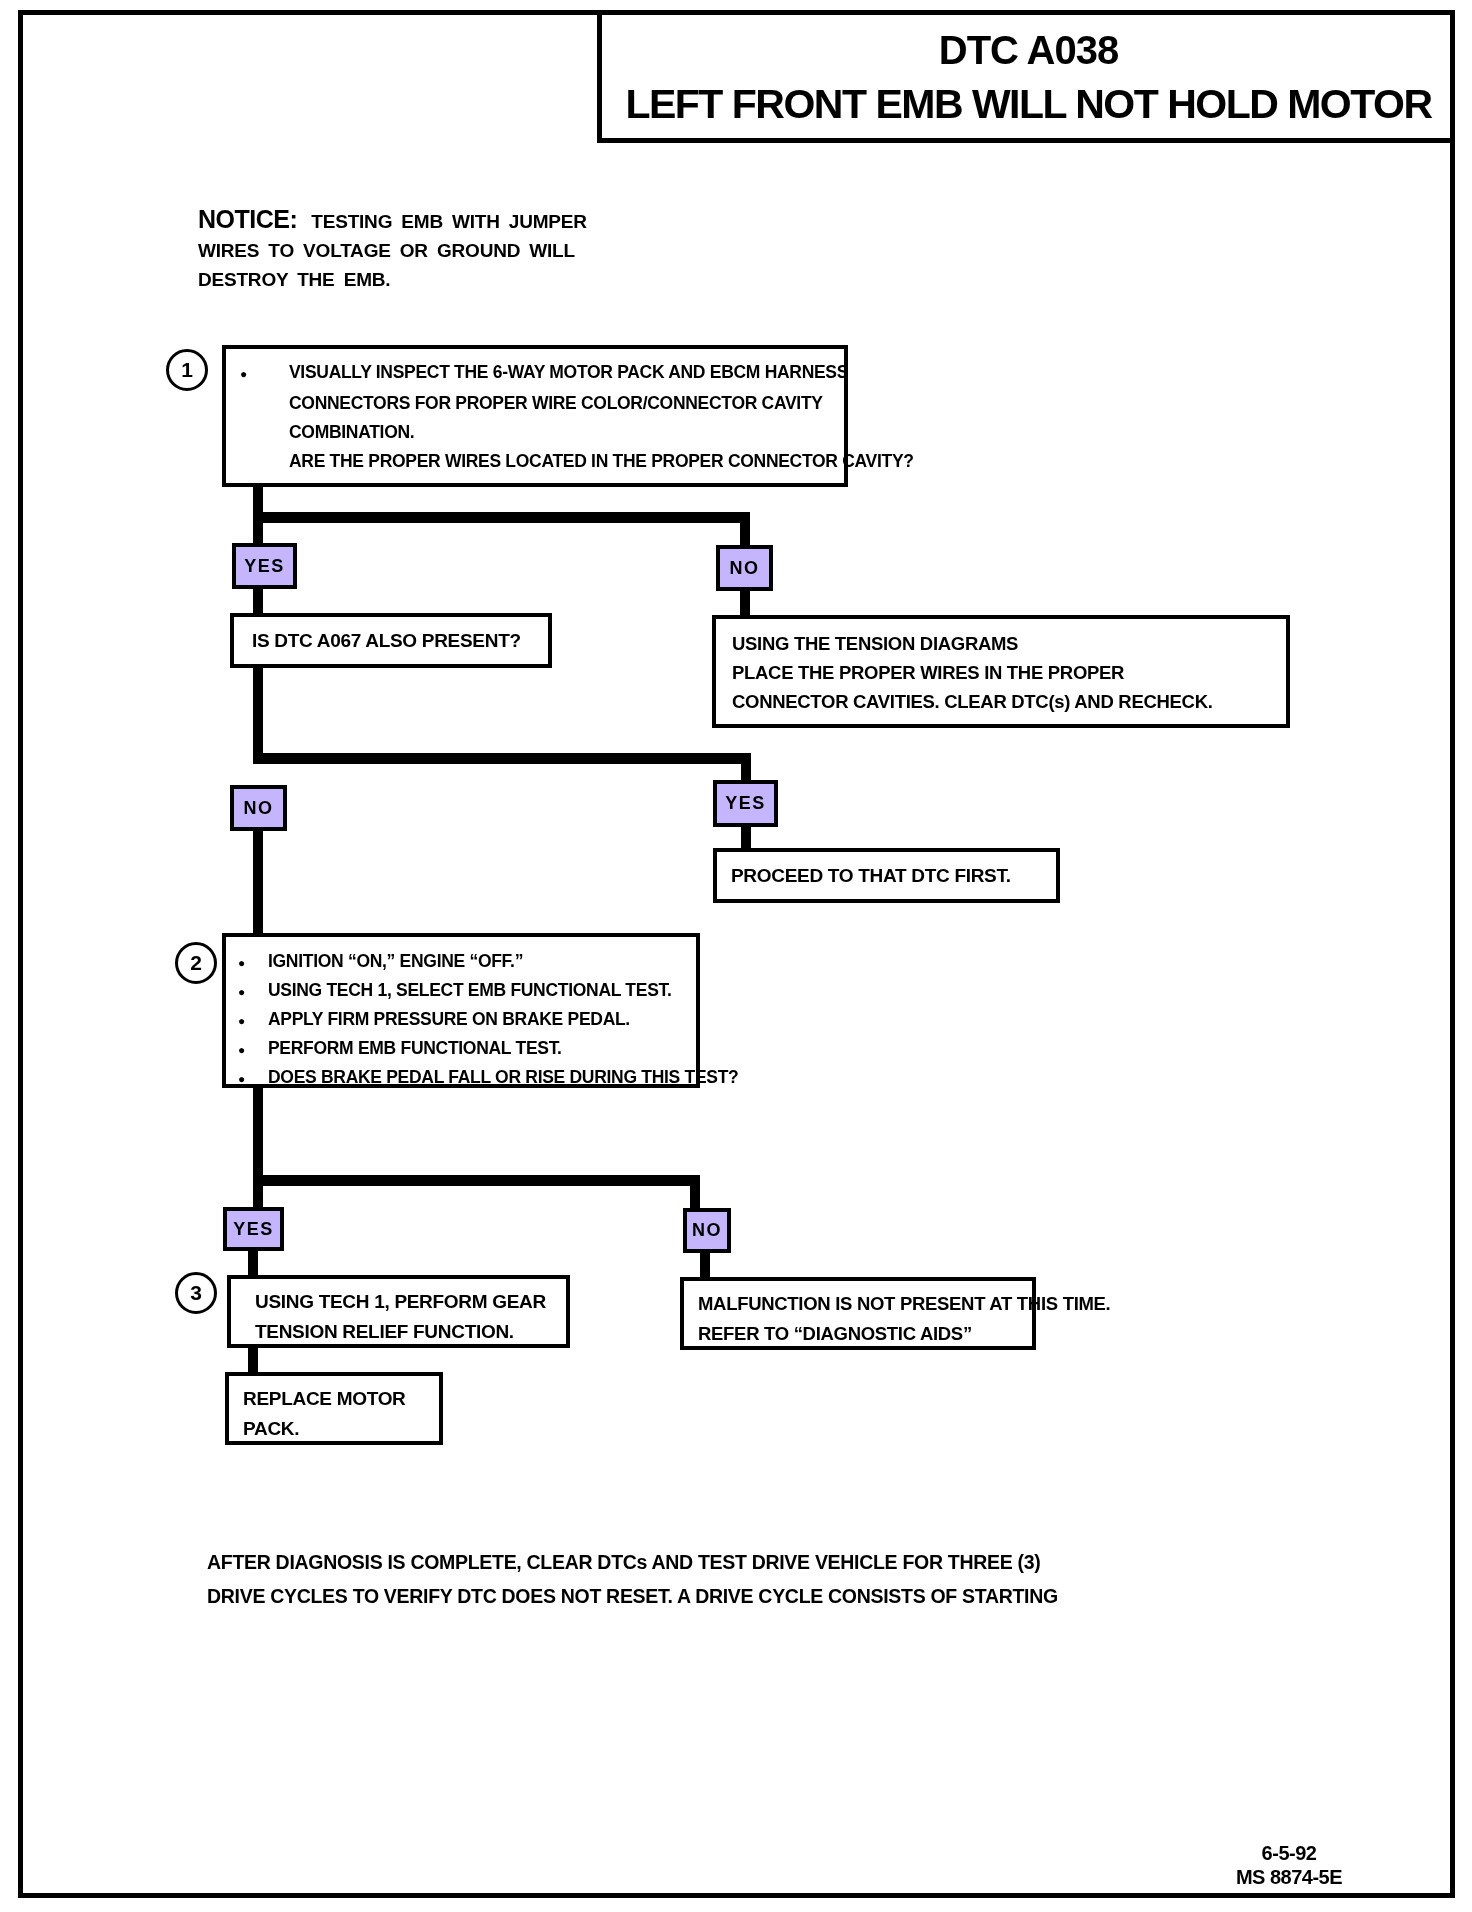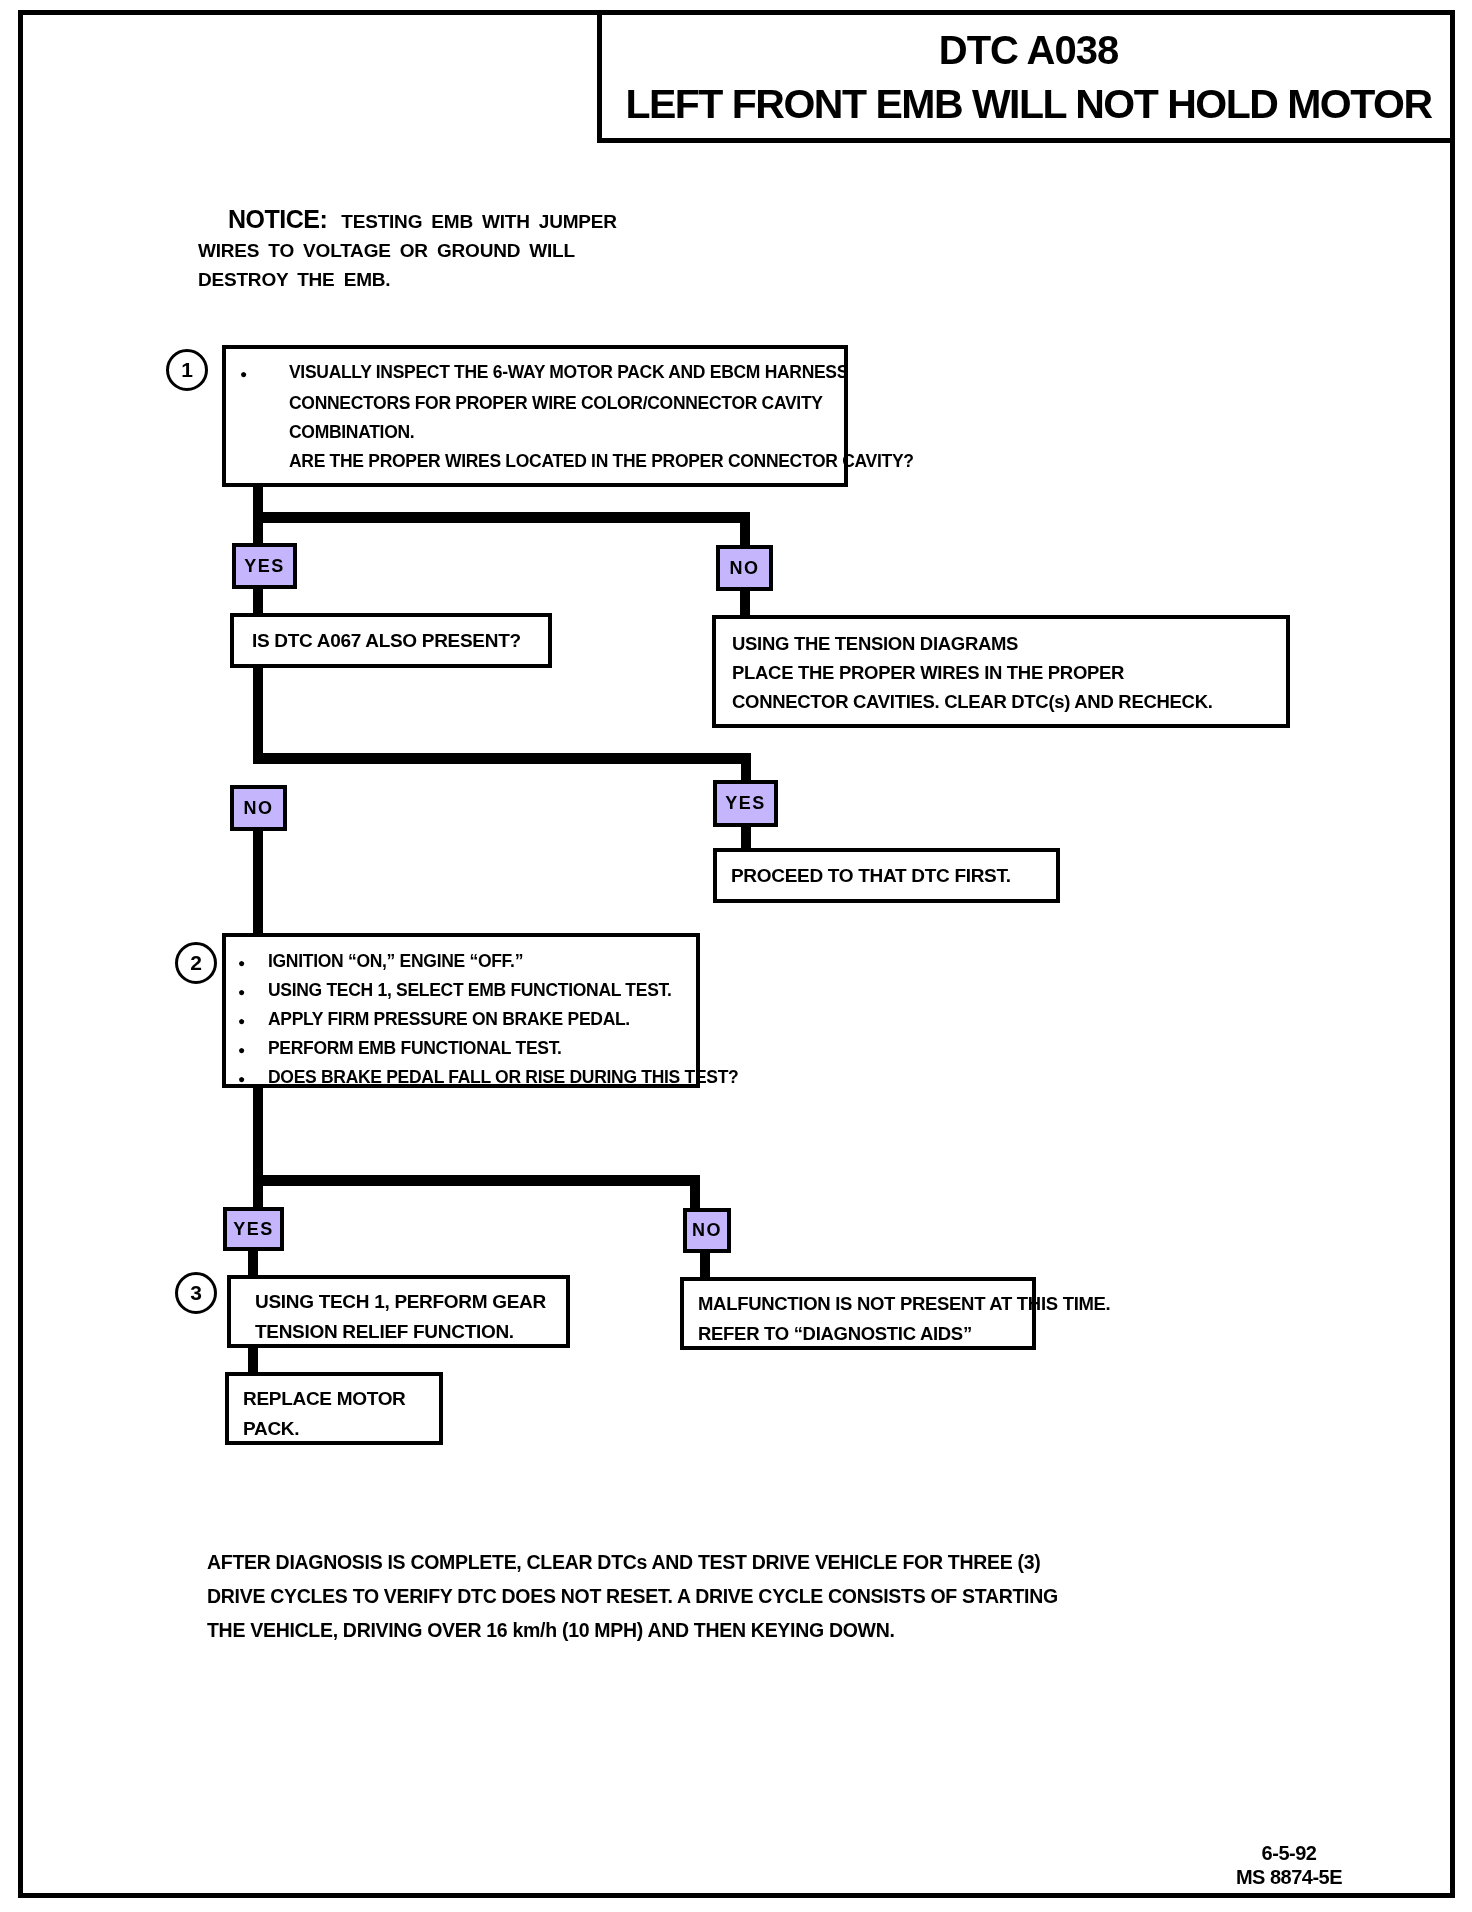--- a/index.html
+++ b/index.html
@@ -22,21 +22,21 @@
     margin-top:18px;text-align:center;
     font-size:40px;font-weight:bold;letter-spacing:-1px;
   }
   .dtc-title{
     margin-top:8px;text-align:center;
     font-size:41px;font-weight:bold;letter-spacing:-1.5px;white-space:nowrap;
   }
   
   .notice{left:198px;top:205px;width:400px;font-weight:bold;word-spacing:4px;}
   .notice .nline{font-size:19px;line-height:29px;white-space:nowrap;letter-spacing:-0.2px;}
-  .notice-label{font-size:25px;letter-spacing:-0.5px;padding-right:14px;word-spacing:0;margin-left:30px;}
+  .notice-label{font-size:25px;letter-spacing:-0.5px;padding-right:14px;word-spacing:0;}
   
   .fbox{
     border:4px solid #000;box-sizing:border-box;background:#fff;
     font-weight:bold;font-size:17.5px;letter-spacing:-0.3px;
   }
   .fline{white-space:nowrap;}
   .tag{ 
     border:4px solid #000;box-sizing:border-box;background:#c4b5fd;
     display:flex;align-items:center;justify-content:center;
     font-weight:bold;font-size:18px;letter-spacing:1.5px;
@@ -224,21 +224,20 @@
 
   <div class="abs conn" id="v-box3"></div>
   <div class="abs fbox" id="replace">
     <div class="fline">REPLACE MOTOR</div>
     <div class="fline">PACK.</div>
   </div>
 
   <div class="abs bottom-note">
     <div>AFTER DIAGNOSIS IS COMPLETE, CLEAR DTCs AND TEST DRIVE VEHICLE FOR THREE (3)</div>
     <div>DRIVE CYCLES TO VERIFY DTC DOES NOT RESET.  A DRIVE CYCLE CONSISTS OF STARTING</div>
-    <div>THE VEHICLE, DRIVING OVER 16 km/h (10 MPH) AND THEN KEYING DOWN.</div>
   </div>
 
   <div class="abs footer-ref">
     <div>6-5-92</div>
     <div>MS 8874-5E</div>
   </div>
 
 </div>
 
 </body></html>

